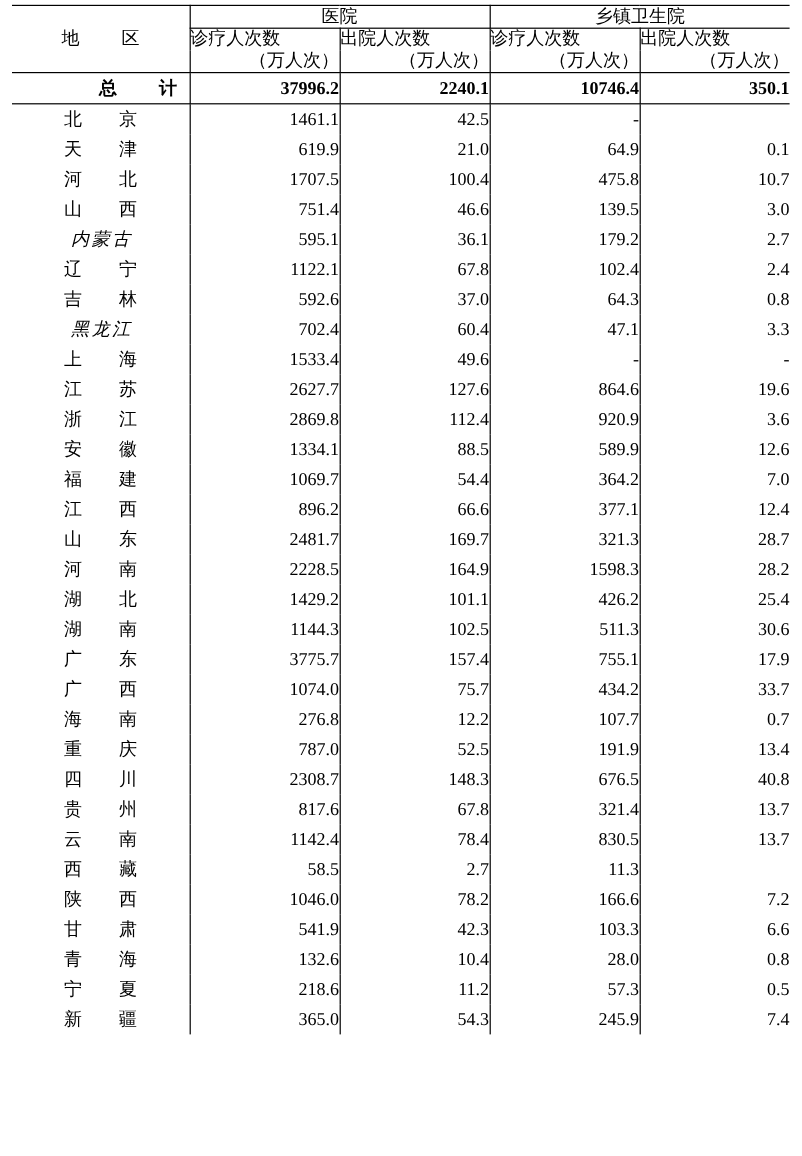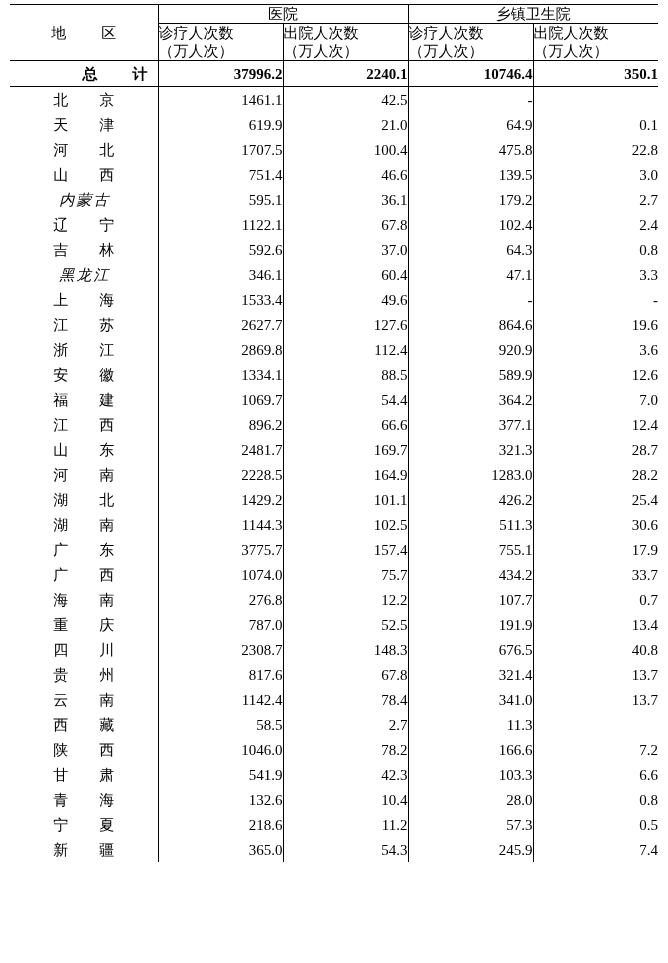--- a/index.html
+++ b/index.html
@@ -42,21 +42,21 @@
     padding: 4px 0 3px 0;
     font-size: 15.5px;
   }
   .hdr-sub th {
     text-align: left;
     vertical-align: middle;
     padding: 2px 0 0 0;
     font-size: 14.5px;
   }
   .hdr-sub2 th {
-    text-align: left;
+    text-align: right;
     vertical-align: middle;
     padding: 0 0 4px 0;
     font-size: 14.5px;
   }
   .region-head {
     text-align: center;
     vertical-align: middle;
     font-size: 15.5px;
     letter-spacing: 10px;
     text-indent: 10px;
@@ -150,21 +150,21 @@
           <td class="num br">619.9</td>
           <td class="num br">21.0</td>
           <td class="num br">64.9</td>
           <td class="num">0.1</td>
         </tr>
         <tr>
           <td class="region br">河　北</td>
           <td class="num br">1707.5</td>
           <td class="num br">100.4</td>
           <td class="num br">475.8</td>
-          <td class="num">22.8</td>
+          <td class="num">10.7</td>
         </tr>
         <tr>
           <td class="region br">山　西</td>
           <td class="num br">751.4</td>
           <td class="num br">46.6</td>
           <td class="num br">139.5</td>
           <td class="num">3.0</td>
         </tr>
         <tr>
           <td class="region br wide3">内蒙古</td>
@@ -182,21 +182,21 @@
         </tr>
         <tr>
           <td class="region br">吉　林</td>
           <td class="num br">592.6</td>
           <td class="num br">37.0</td>
           <td class="num br">64.3</td>
           <td class="num">0.8</td>
         </tr>
         <tr>
           <td class="region br wide3">黑龙江</td>
-          <td class="num br">346.1</td>
+          <td class="num br">702.4</td>
           <td class="num br">60.4</td>
           <td class="num br">47.1</td>
           <td class="num">3.3</td>
         </tr>
         <tr>
           <td class="region br">上　海</td>
           <td class="num br">1533.4</td>
           <td class="num br">49.6</td>
           <td class="num br">-</td>
           <td class="num">-</td>
@@ -240,21 +240,21 @@
           <td class="region br">山　东</td>
           <td class="num br">2481.7</td>
           <td class="num br">169.7</td>
           <td class="num br">321.3</td>
           <td class="num">28.7</td>
         </tr>
         <tr>
           <td class="region br">河　南</td>
           <td class="num br">2228.5</td>
           <td class="num br">164.9</td>
-          <td class="num br">1283.0</td>
+          <td class="num br">1598.3</td>
           <td class="num">28.2</td>
         </tr>
         <tr>
           <td class="region br">湖　北</td>
           <td class="num br">1429.2</td>
           <td class="num br">101.1</td>
           <td class="num br">426.2</td>
           <td class="num">25.4</td>
         </tr>
         <tr>
@@ -303,21 +303,21 @@
           <td class="region br">贵　州</td>
           <td class="num br">817.6</td>
           <td class="num br">67.8</td>
           <td class="num br">321.4</td>
           <td class="num">13.7</td>
         </tr>
         <tr>
           <td class="region br">云　南</td>
           <td class="num br">1142.4</td>
           <td class="num br">78.4</td>
-          <td class="num br">341.0</td>
+          <td class="num br">830.5</td>
           <td class="num">13.7</td>
         </tr>
         <tr>
           <td class="region br">西　藏</td>
           <td class="num br">58.5</td>
           <td class="num br">2.7</td>
           <td class="num br">11.3</td>
           <td class="num"></td>
         </tr>
         <tr>

